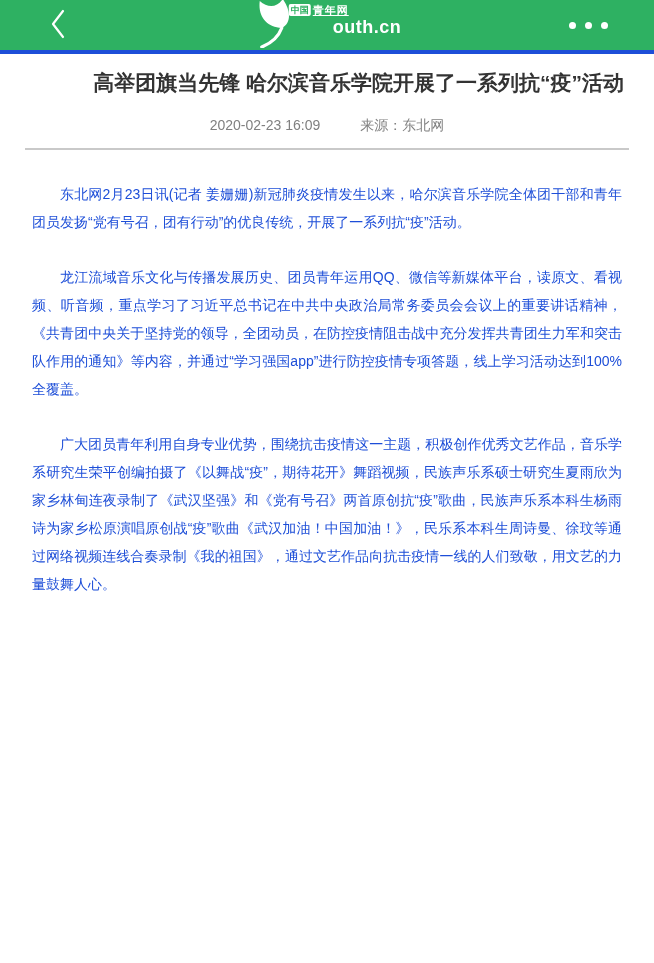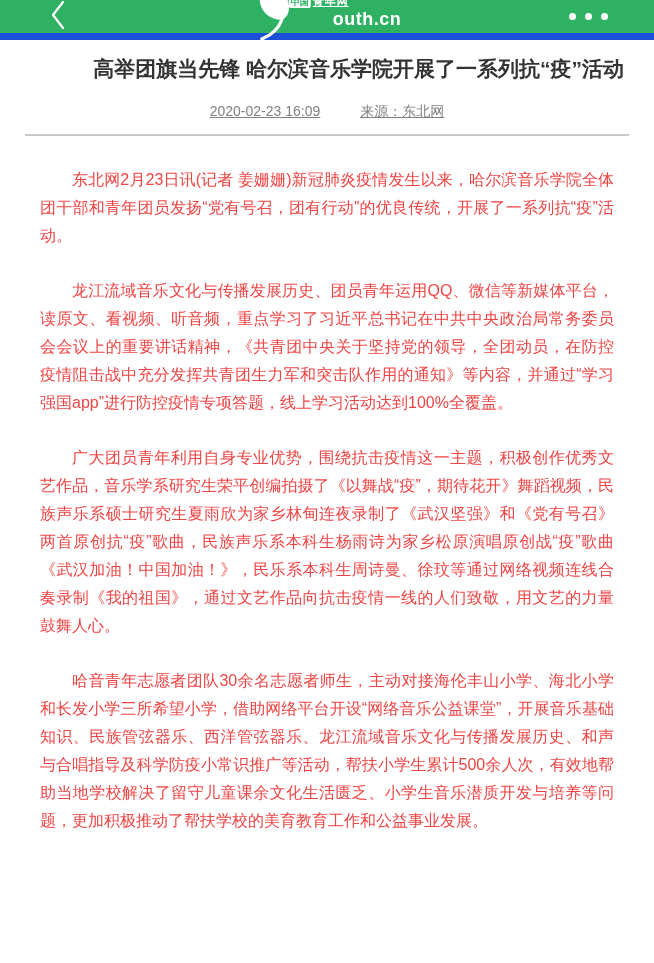--- a/index.html
+++ b/index.html
@@ -8,23 +8,23 @@
     width: 654px;
     height: 963px;
     margin: 0 auto;
     font-family: "Liberation Sans", "DejaVu Sans", sans-serif;
     overflow: hidden;
     position: relative;
   }
 
   
   .app-header {
-    height: 40px;
+    height: 54px;
     background: #2eb162;
-    border-bottom: 7px solid #1d4ed8;
+    border-bottom: 4px solid #1d4ed8;
     display: flex;
     align-items: center;
     justify-content: space-between;
     padding: 0 46px 0 50px;
     position: relative;
   }
   .back-button {
     width: 30px; height: 36px;
     display: flex; align-items: center; justify-content: flex-start;
     cursor: pointer;
@@ -85,31 +85,30 @@
     text-align: right;
     line-height: 1.55;
   }
   .article-meta {
     margin-top: 17px;
     display: flex;
     justify-content: center;
     gap: 40px;
     font-size: 14px;
     color: #808080;
-    text-decoration: underline;
   }
   .divider {
     margin: 13px 25px 0;
     border: none;
     border-top: 2px solid #c9c9c9;
   }
   .article-body {
-    padding: 30px 40px 0;
-    font-size: 16px;
-    color: #ef4444;
+    padding: 30px 32px 0;
+    font-size: 14px;
+    color: #1d4ed8;
     text-align: justify;
   }
   .article-body p {
     line-height: 28px;
     text-indent: 2em;
     margin-bottom: 27px;
   }
 </style>
 </head>
 <body>
@@ -155,15 +154,14 @@
     <span>2020-02-23 16:09</span>
     <span>来源：东北网</span>
   </div>
 
   <hr class="divider">
 
   <div class="article-body">
       <p>东北网2月23日讯(记者 姜姗姗)新冠肺炎疫情发生以来，哈尔滨音乐学院全体团干部和青年团员发扬“党有号召，团有行动”的优良传统，开展了一系列抗“疫”活动。</p>
       <p>龙江流域音乐文化与传播发展历史、团员青年运用QQ、微信等新媒体平台，读原文、看视频、听音频，重点学习了习近平总书记在中共中央政治局常务委员会会议上的重要讲话精神，《共青团中央关于坚持党的领导，全团动员，在防控疫情阻击战中充分发挥共青团生力军和突击队作用的通知》等内容，并通过“学习强国app”进行防控疫情专项答题，线上学习活动达到100%全覆盖。</p>
       <p>广大团员青年利用自身专业优势，围绕抗击疫情这一主题，积极创作优秀文艺作品，音乐学系研究生荣平创编拍摄了《以舞战“疫”，期待花开》舞蹈视频，民族声乐系硕士研究生夏雨欣为家乡林甸连夜录制了《武汉坚强》和《党有号召》两首原创抗“疫”歌曲，民族声乐系本科生杨雨诗为家乡松原演唱原创战“疫”歌曲《武汉加油！中国加油！》，民乐系本科生周诗曼、徐玟等通过网络视频连线合奏录制《我的祖国》，通过文艺作品向抗击疫情一线的人们致敬，用文艺的力量鼓舞人心。</p>
-      <p>哈音青年志愿者团队30余名志愿者师生，主动对接海伦丰山小学、海北小学和长发小学三所希望小学，借助网络平台开设“网络音乐公益课堂”，开展音乐基础知识、民族管弦器乐、西洋管弦器乐、龙江流域音乐文化与传播发展历史、和声与合唱指导及科学防疫小常识推广等活动，帮扶小学生累计500余人次，有效地帮助当地学校解决了留守儿童课余文化生活匮乏、小学生音乐潜质开发与培养等问题，更加积极推动了帮扶学校的美育教育工作和公益事业发展。</p>
     </div>
 </main>
 
 </body></html>

